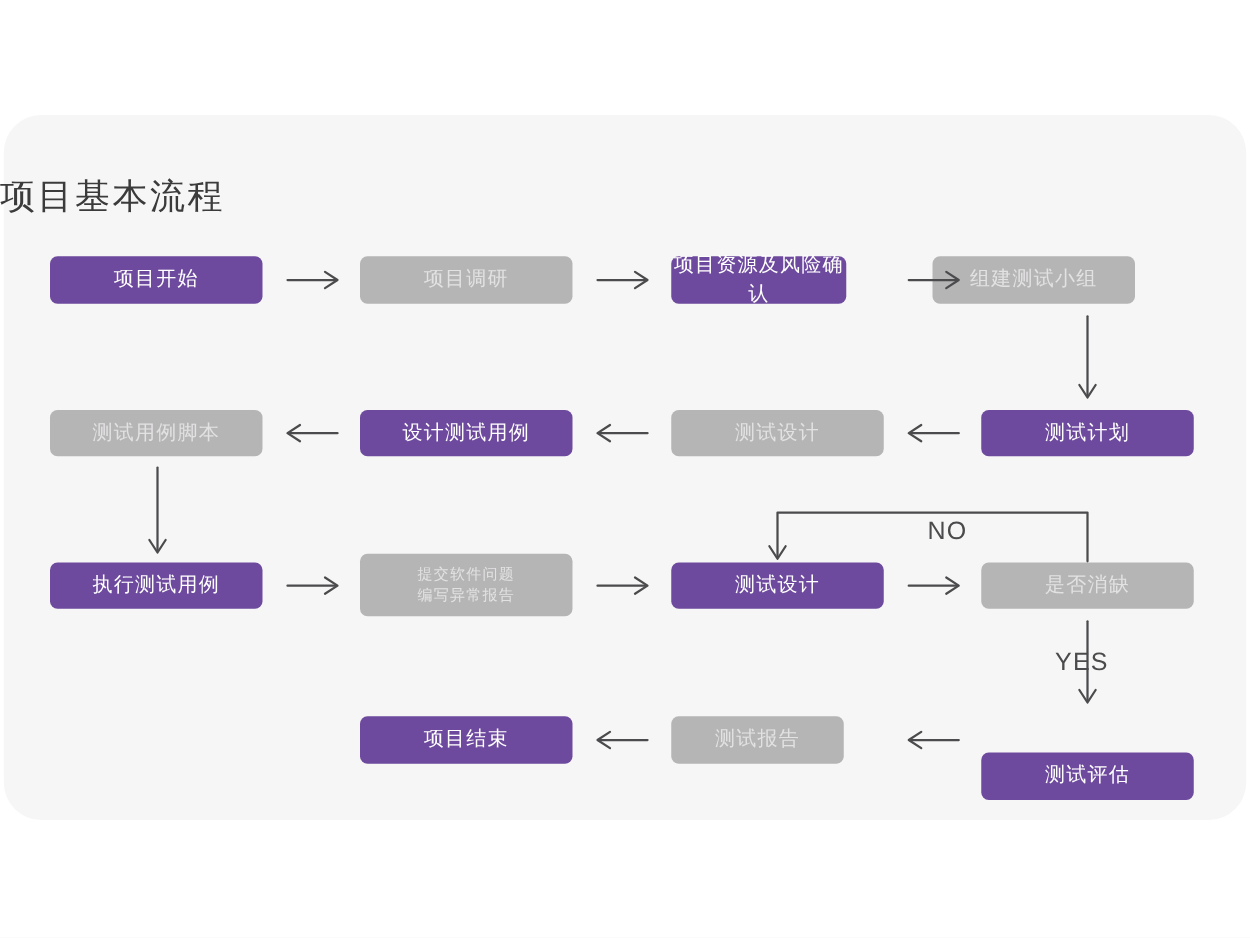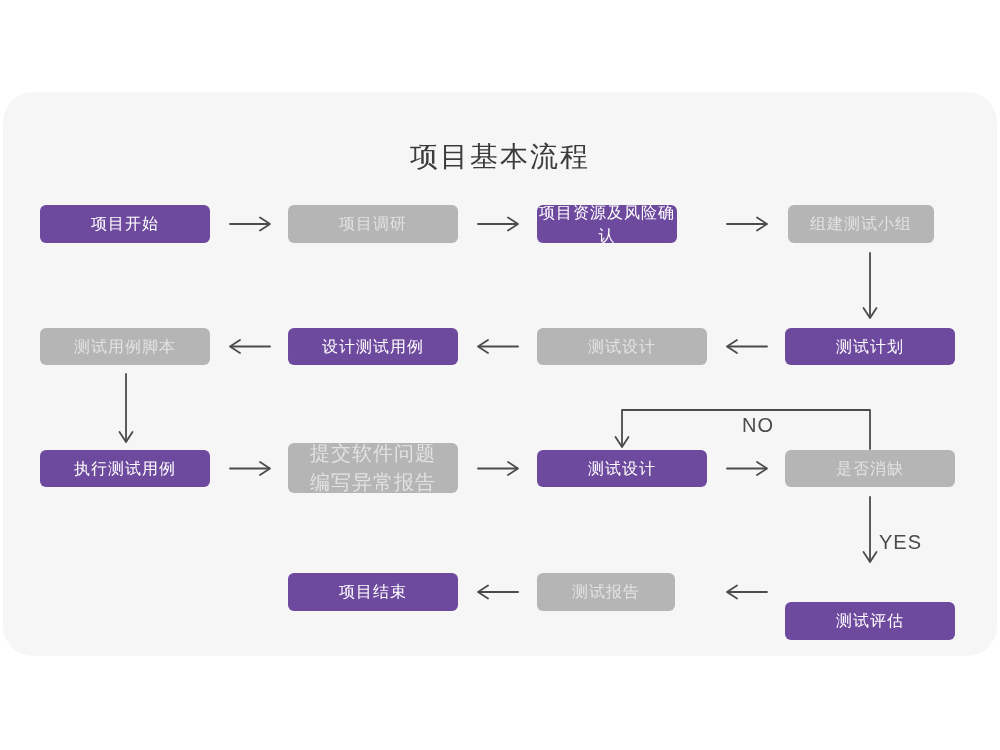--- a/index.html
+++ b/index.html
@@ -21,21 +21,21 @@
   }
   .card{
     position:absolute;
     left:3px;top:92px;width:994px;height:564px;
     background:var(--card-bg);
     border-radius:30px;
   }
   .diagram-title{
     position:absolute;
     left:0;right:0;top:138px;
-    text-align:center;
+    text-align:left;
     font-size:28px;
     font-weight:500;
     letter-spacing:2px;
     color:var(--title-text);
   }
   .node{
     position:absolute;
     display:flex;
     align-items:center;
     justify-content:center;
@@ -60,41 +60,41 @@
     stroke-linecap:round;
     stroke-linejoin:round;
   }
   .edge-label{
     position:absolute;
     font-size:20px;
     color:var(--arrow);
     letter-spacing:1px;
   }
   .edge-label.no{left:718px;top:414px;width:56px;text-align:right;}
-  .edge-label.yes{left:879px;top:519px;margin-top:12px;}
+  .edge-label.yes{left:844px;top:519px;}
 </style>
 </head>
 <body>
 
 <div class="card"></div>
 
 <div class="diagram-title">项目基本流程</div>
 
 <div class="node purple" style="left:40px;top:205px;width:170px;height:38px">项目开始</div>
 <div class="node gray" style="left:288px;top:205px;width:170px;height:38px">项目调研</div>
 <div class="node purple" style="left:537px;top:205px;width:140px;height:38px">项目资源及风险确认</div>
-<div class="node gray" style="left:788px;top:205px;width:146px;height:38px">组建测试小组</div>
+<div class="node gray" style="left:746px;top:205px;width:162px;height:38px">组建测试小组</div>
 
 <div class="node purple" style="left:785px;top:328px;width:170px;height:37px">测试计划</div>
 <div class="node gray" style="left:537px;top:328px;width:170px;height:37px">测试设计</div>
 <div class="node purple" style="left:288px;top:328px;width:170px;height:37px">设计测试用例</div>
 <div class="node gray" style="left:40px;top:328px;width:170px;height:37px">测试用例脚本</div>
 
 <div class="node purple" style="left:40px;top:450px;width:170px;height:37px">执行测试用例</div>
-<div class="node gray" style="left:288px;top:443px;width:170px;height:50px;font-size:20px;">提交软件问题
+<div class="node gray" style="left:288px;top:443px;width:170px;height:50px;font-size:12px;">提交软件问题
 编写异常报告</div>
 <div class="node purple" style="left:537px;top:450px;width:170px;height:37px">测试设计</div>
 <div class="node gray" style="left:785px;top:450px;width:170px;height:37px">是否消缺</div>
 
 <div class="node purple" style="left:785px;top:602px;width:170px;height:38px">测试评估</div>
 <div class="node gray" style="left:537px;top:573px;width:138px;height:38px">测试报告</div>
 <div class="node purple" style="left:288px;top:573px;width:170px;height:38px">项目结束</div>
 
 <svg class="connectors" viewBox="0 0 1000 750">
 

